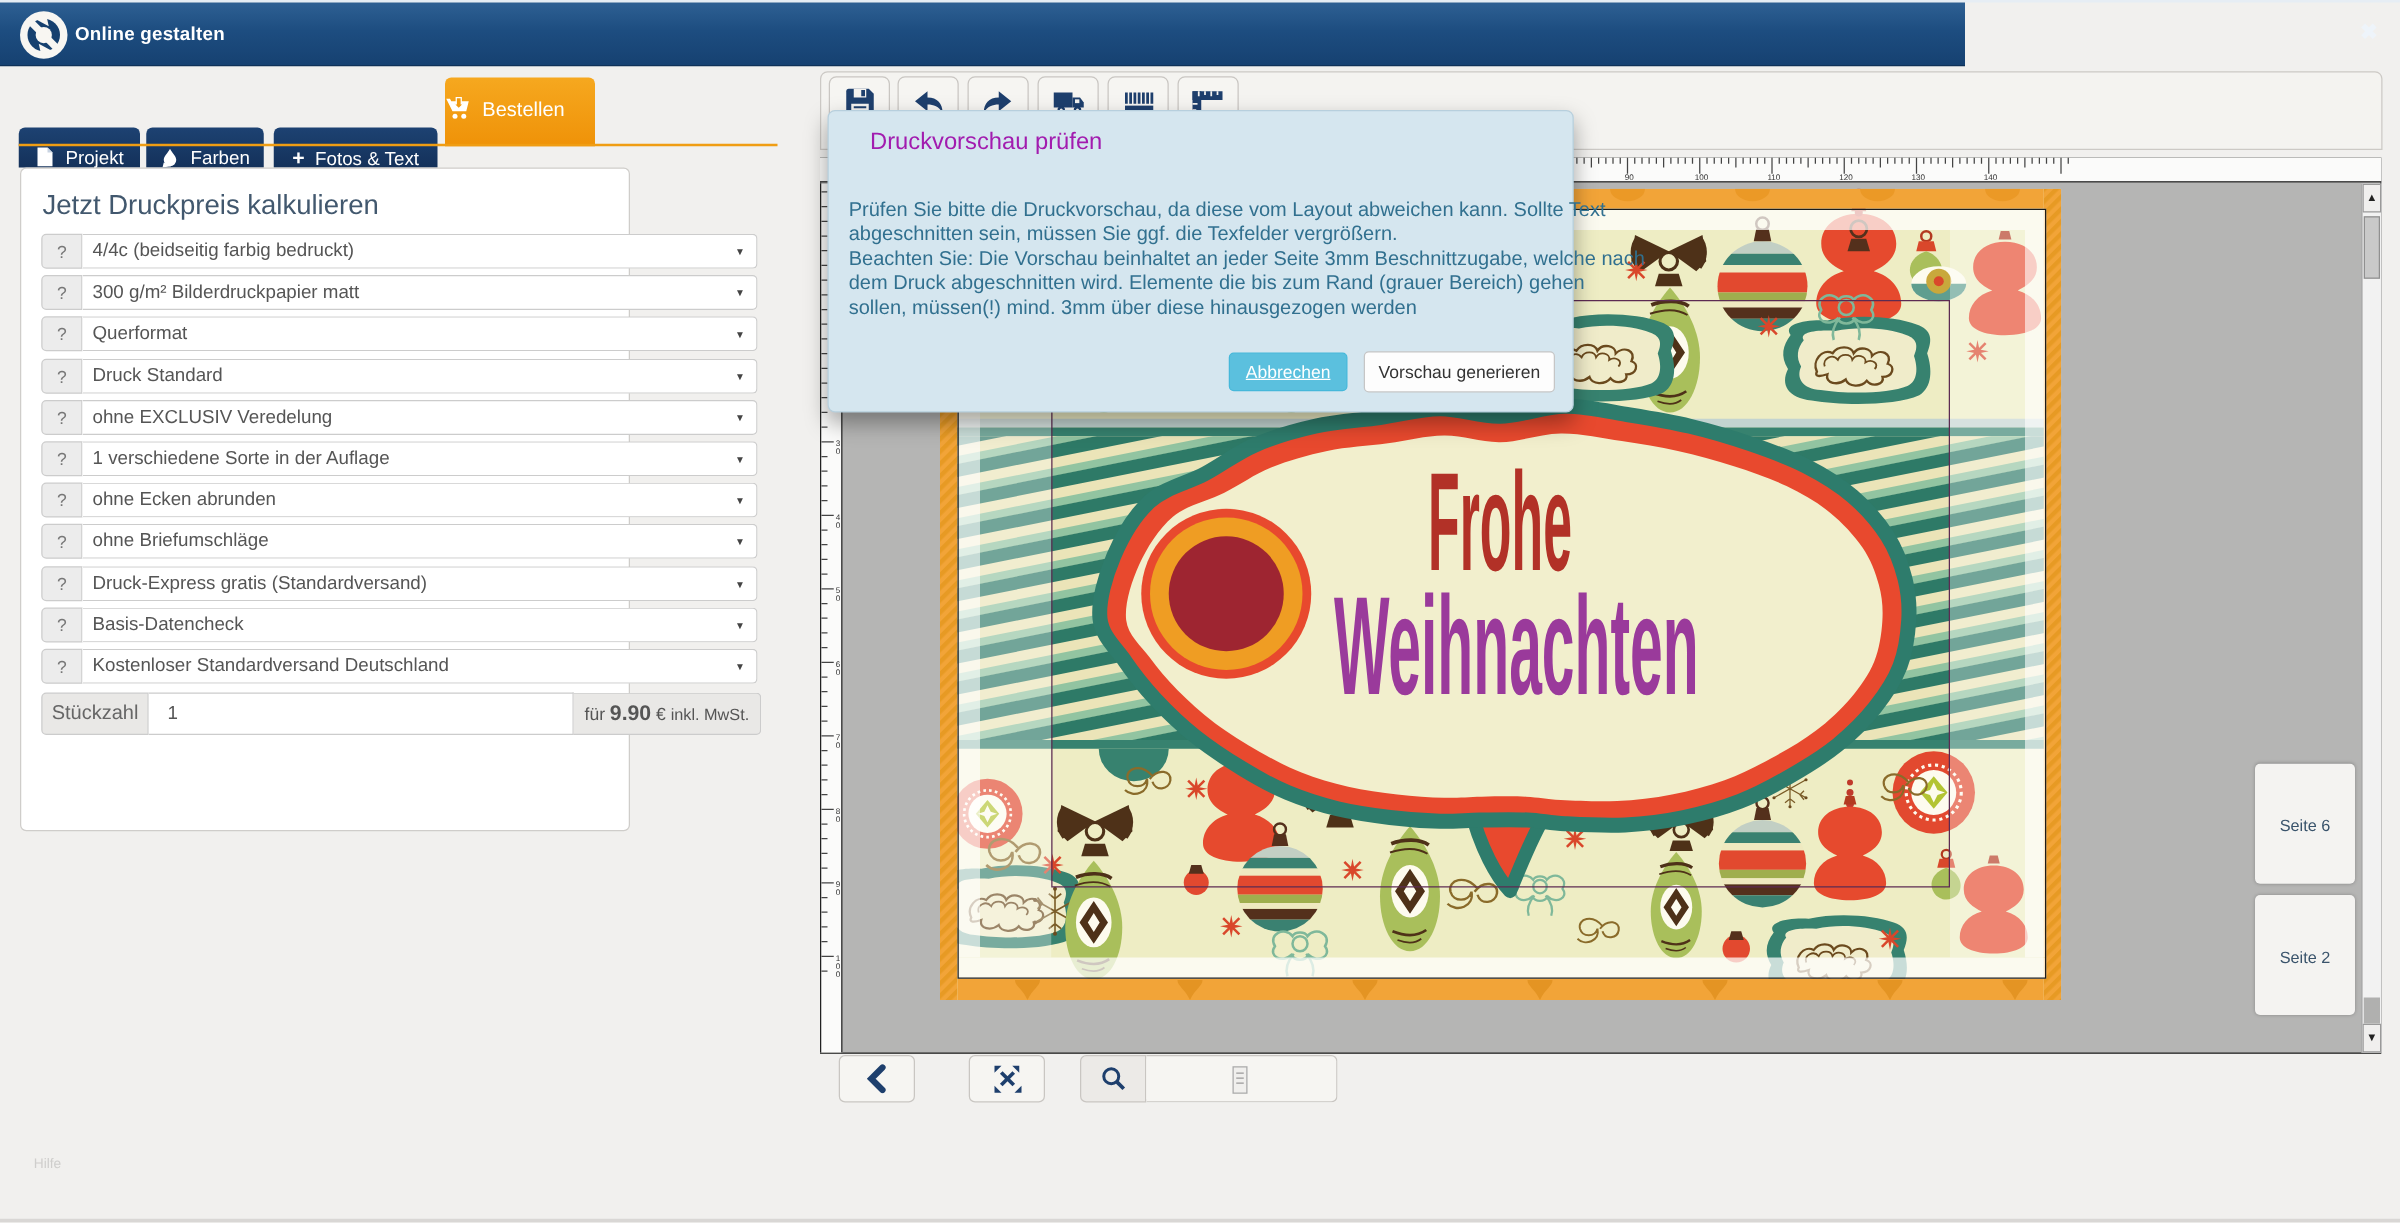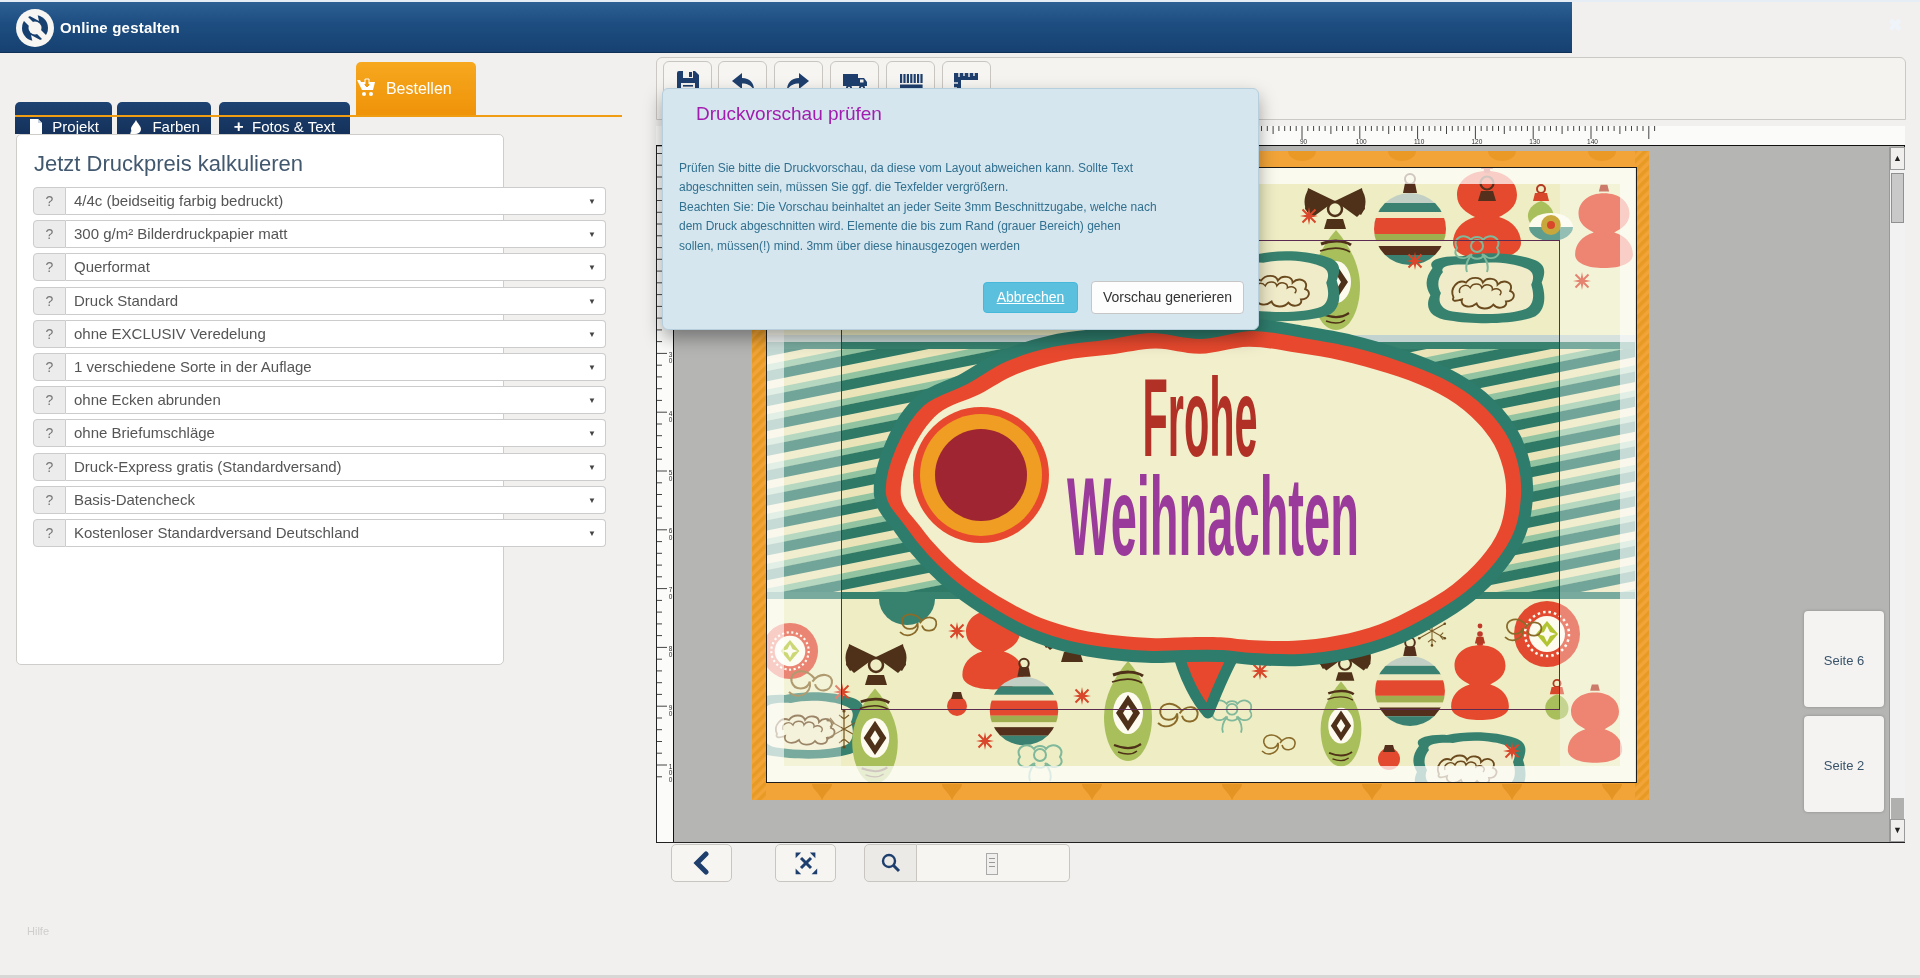--- a/index.html
+++ b/index.html
@@ -28,21 +28,21 @@
 .hrul { position:absolute; left:656px; top:126px; width:1249px; height:20px; background:#fbfbfa; border-bottom:1px solid #111; }
 .vrul { position:absolute; left:656px; top:147px; width:18px; height:695px; background:#fbfbfa; border-right:1px solid #111; border-left:1px solid #222; }
 .sbar { position:absolute; left:1889px; top:147px; width:16px; height:695px; background:#f2f2f2; border-left:1px solid #999; }
 .sbx { position:absolute; left:0; width:15px; height:23px; background:#f0efee; border:1px solid #9a9a9a; color:#222; font-size:9px; text-align:center; line-height:21px; }
 .sthumb { position:absolute; left:1px; top:26px; width:13px; height:50px; background:#c9c9c9; border:1px solid #909090; }
 .card { position:absolute; left:752px; top:151px; }
 .seite { position:absolute; left:1804px; width:80px; height:96px; background:#f4f3f1; border-radius:4px; box-shadow:0 0 3px rgba(0,0,0,0.25); color:#39536b; font-size:13px; text-align:center; }
 .bbtn { position:absolute; top:844px; height:38px; background:#f6f5f2; border:1px solid #c9c6c2; border-radius:5px; text-align:center; }
 .modal { position:absolute; left:662px; top:88px; width:597px; height:242px; background:#d5e6ef; border:1px solid #b7cfdd; border-radius:6px; box-shadow:0 8px 18px rgba(0,0,0,0.35); }
 .mtitle { position:absolute; left:33px; top:14px; font-size:19px; color:#a21caf; }
-.mbody { position:absolute; left:16px; top:70px; font-size:12px; line-height:19.4px; color:#31708f; width:584px; white-space:nowrap; }
+.mbody { position:absolute; left:16px; top:70px; font-size:16px; line-height:19.4px; color:#31708f; width:584px; white-space:nowrap; }
 .mbtn1 { position:absolute; left:320px; top:193px; width:95px; height:31px; background:#5bc0de; border:1px solid #46b8da; border-radius:4px; color:#fff; font-size:14px; text-align:center; line-height:29px;text-decoration:underline; }
 .mbtn2 { position:absolute; left:428px; top:192px; width:153px; height:33px; background:#fdfdfd; border:1px solid #c6c6c6; border-radius:4px; color:#333; font-size:14px; text-align:center; line-height:31px; }
 .botline { position:absolute; left:0; top:975px; width:1920px; height:3px; background:#d9d7d5; }
 .helptxt { position:absolute; left:27px; top:925px; color:#cfcecc; font-size:11px; }
 </style></head>
 <body>
 <div class="topstrip"></div>
 <div class="navbar">
   <svg class="abs" style="left:14px;top:5px" width="42" height="42" viewBox="0 0 42 42">
     <circle cx="21" cy="21" r="19" fill="#f8f6f2"></circle>
@@ -111,20 +111,25 @@
       <div class="sel">Druck-Express gratis (Standardversand)<span class="car">▼</span></div>
     </div>
     <div class="row" style="top:350.79999999999995px">
       <div class="qm">?</div>
       <div class="sel">Basis-Datencheck<span class="car">▼</span></div>
     </div>
     <div class="row" style="top:383.99999999999994px">
       <div class="qm">?</div>
       <div class="sel">Kostenloser Standardversand Deutschland<span class="car">▼</span></div>
     </div>
+  <div class="srow">
+    <div class="slab">Stückzahl</div>
+    <div class="sinp">1</div>
+    <div class="sprc">für <b style="font-size:17px">9.90</b> € <span style="font-size:13px">inkl. MwSt.</span></div>
+  </div>
 </div>
 
 <div class="tstrip"></div>
 <div class="tbtn" style="left:663px"><svg width="26" height="26" viewBox="0 0 26 26">
       <path d="M2,4 a2,2 0 0 1 2,-2 L20,2 L24,6 L24,22 a2,2 0 0 1 -2,2 L4,24 a2,2 0 0 1 -2,-2 Z" fill="#1e3f6d"></path>
       <rect x="8" y="2" width="10" height="7" fill="#f4f2ef"></rect>
       <rect x="14" y="3" width="3" height="5" fill="#1e3f6d"></rect>
       <rect x="6" y="14" width="14" height="10" fill="#f4f2ef"></rect>
       <rect x="8" y="16" width="10" height="1.6" fill="#1e3f6d"></rect>
       <rect x="8" y="19" width="10" height="1.6" fill="#1e3f6d"></rect>

